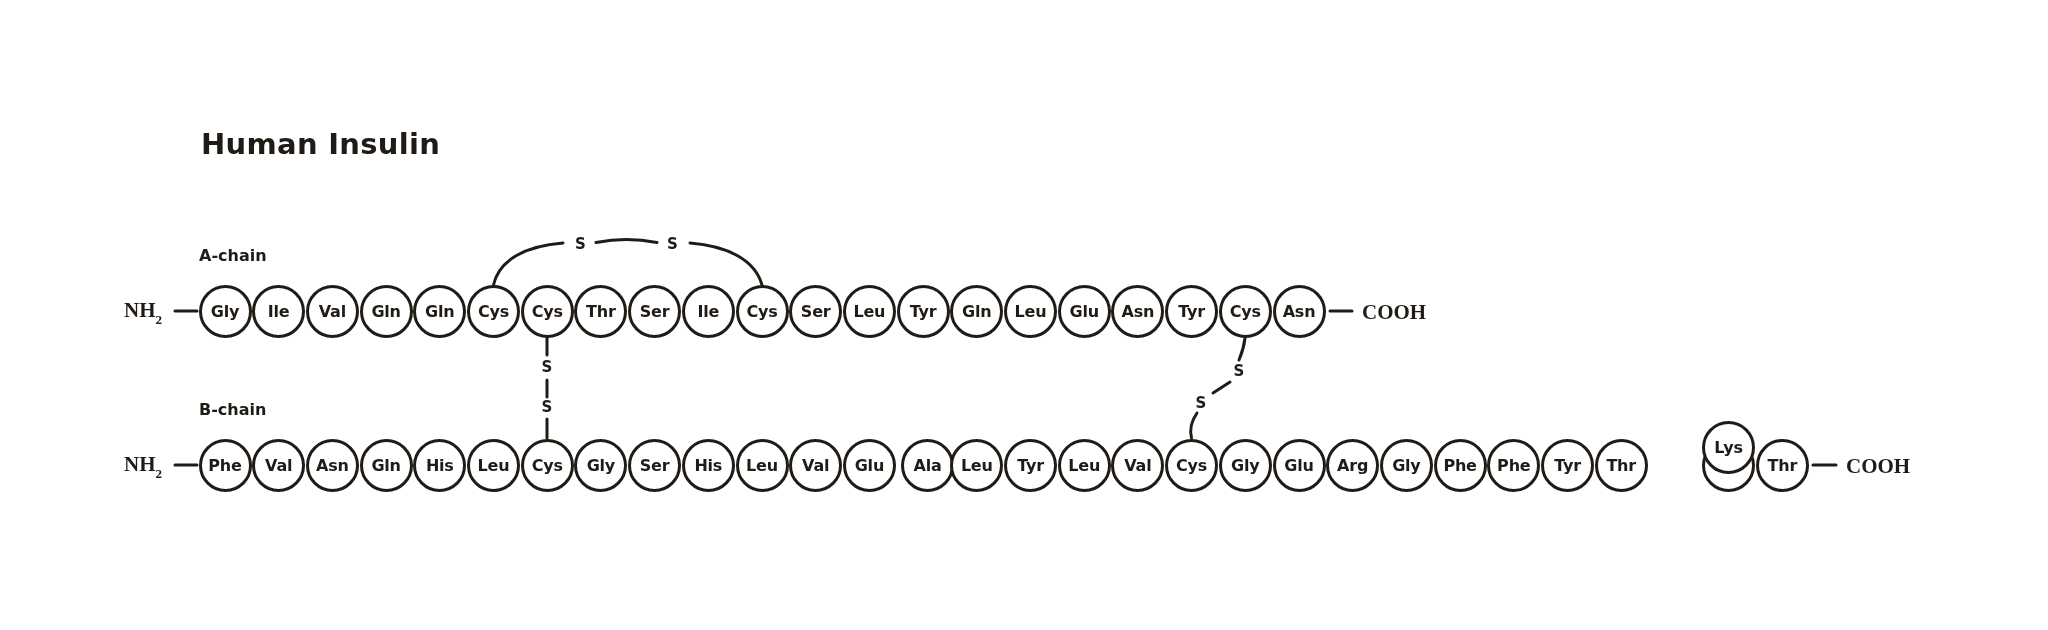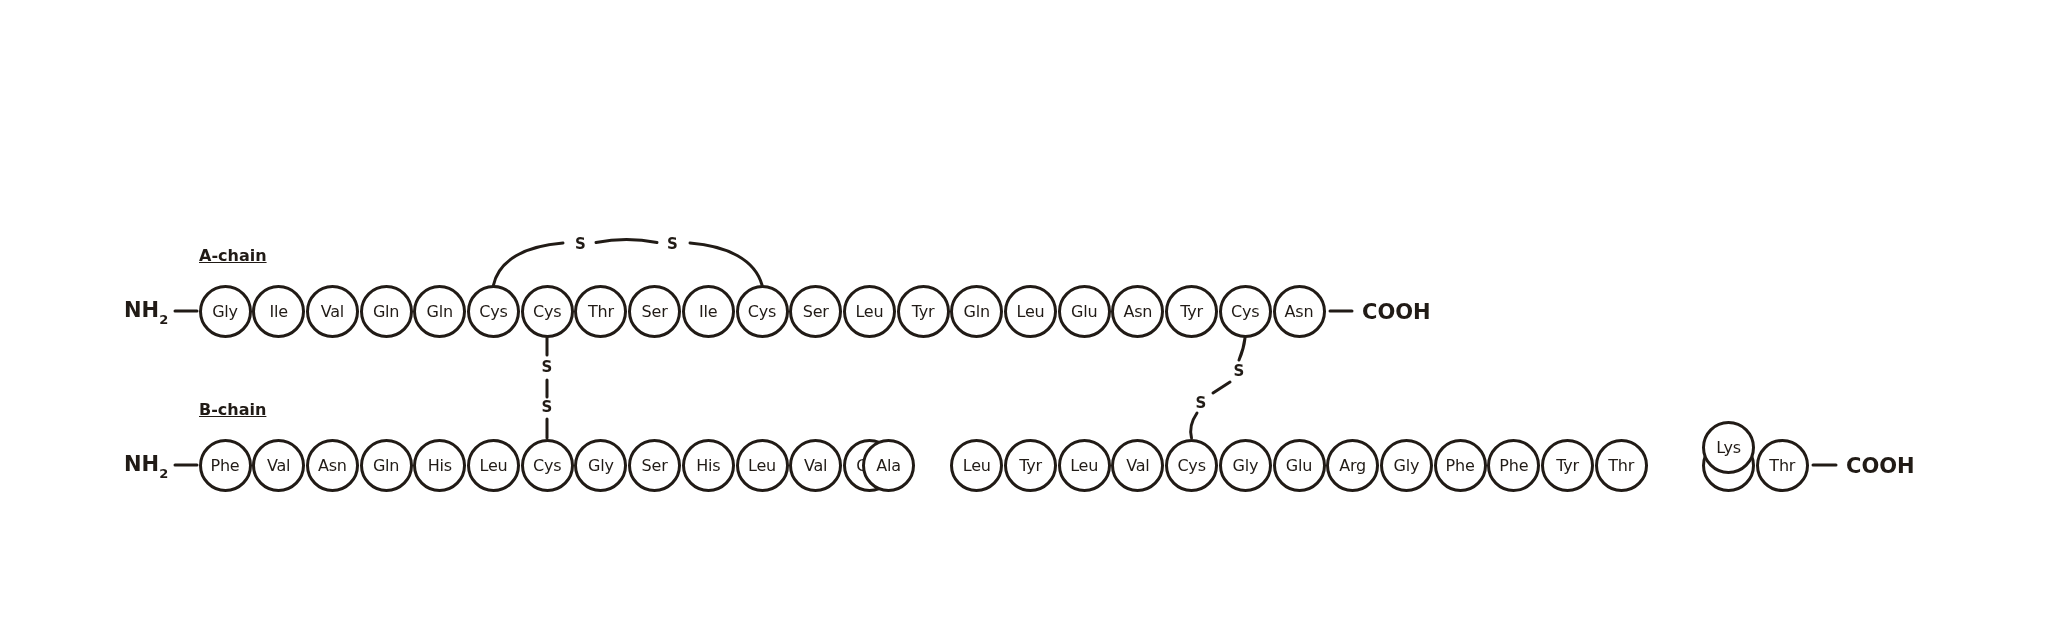--- a/index.html
+++ b/index.html
@@ -27,21 +27,20 @@
     font-weight:700;
     letter-spacing:0.3px;
     color:var(--ink);
   }
   .chain-label{
     position:absolute;
     font-size:16px;
     line-height:1;
     font-weight:700;
     color:var(--ink);
-    text-decoration:underline;
   }
   #a-chain-label{left:199px;top:248px;}
   #b-chain-label{left:199px;top:402px;}
   .bond-layer{
     position:absolute;
     left:0;top:0;
     pointer-events:none;
   }
   .bond-layer path{
     fill:none;
@@ -61,48 +60,50 @@
     position:absolute;
     width:53px;height:53px;
     box-sizing:border-box;
     border:3px solid var(--ink);
     border-radius:50%;
     background:var(--circle-fill);
     display:flex;
     align-items:center;
     justify-content:center;
     font-size:16px;
-    font-weight:400;
+    font-weight:700;
     color:var(--ink);
     letter-spacing:-0.2px;
   }
   .terminus{
     position:absolute;
     font-size:21px;
     line-height:1;
     font-weight:700;
     white-space:nowrap;
     color:var(--ink);
+    font-family:Liberation Serif, serif;
   }
   .terminus sub{
     font-size:13px;
     line-height:1;
     vertical-align:-7px;
     font-weight:700;
   }
   #a-nh2{left:124px;top:300px;}
   #b-nh2{left:124px;top:454px;}
   #a-cooh{left:1362px;top:302px;}
   #b-cooh{left:1846px;top:456px;}
 </style>
 </head>
 <body>
 
 <div class="canvas">
 
+  <h1 class="page-title">Human Insulin</h1>
 
   <svg class="bond-layer" width="2048" height="630" viewBox="0 0 2048 630">
 
     <g>
       <path d="M 493.5 285 C 499 260 525 246 563 243"></path>
       <path d="M 596 242.5 Q 626.5 236.5 657 242.5"></path>
       <path d="M 690 243 C 728 246 755 260 762 285"></path>
       <text x="580.5" y="249">S</text>
       <text x="672.5" y="249">S</text>
     </g>
@@ -170,21 +171,21 @@
       <div class="residue" style="left: 359.6px; top: 438.5px;">Gln</div>
       <div class="residue" style="left: 413.3px; top: 438.5px;">His</div>
       <div class="residue" style="left: 467px; top: 438.5px;">Leu</div>
       <div class="residue" style="left: 520.7px; top: 438.5px;">Cys</div>
       <div class="residue" style="left: 574.4px; top: 438.5px;">Gly</div>
       <div class="residue" style="left: 628.1px; top: 438.5px;">Ser</div>
       <div class="residue" style="left: 681.8px; top: 438.5px;">His</div>
       <div class="residue" style="left: 735.5px; top: 438.5px;">Leu</div>
       <div class="residue" style="left: 789.2px; top: 438.5px;">Val</div>
       <div class="residue" style="left: 842.9px; top: 438.5px;">Glu</div>
-      <div class="residue" style="left: 862px; top: 438.5px;">Ala</div>
+      <div class="residue" style="left: 901px; top: 438.5px;">Ala</div>
       <div class="residue" style="left: 950.3px; top: 438.5px;">Leu</div>
       <div class="residue" style="left: 1004px; top: 438.5px;">Tyr</div>
       <div class="residue" style="left: 1057.7px; top: 438.5px;">Leu</div>
       <div class="residue" style="left: 1111.4px; top: 438.5px;">Val</div>
       <div class="residue" style="left: 1165.1px; top: 438.5px;">Cys</div>
       <div class="residue" style="left: 1218.8px; top: 438.5px;">Gly</div>
       <div class="residue" style="left: 1272.5px; top: 438.5px;">Glu</div>
       <div class="residue" style="left: 1326.2px; top: 438.5px;">Arg</div>
       <div class="residue" style="left: 1379.9px; top: 438.5px;">Gly</div>
       <div class="residue" style="left: 1433.6px; top: 438.5px;">Phe</div>

